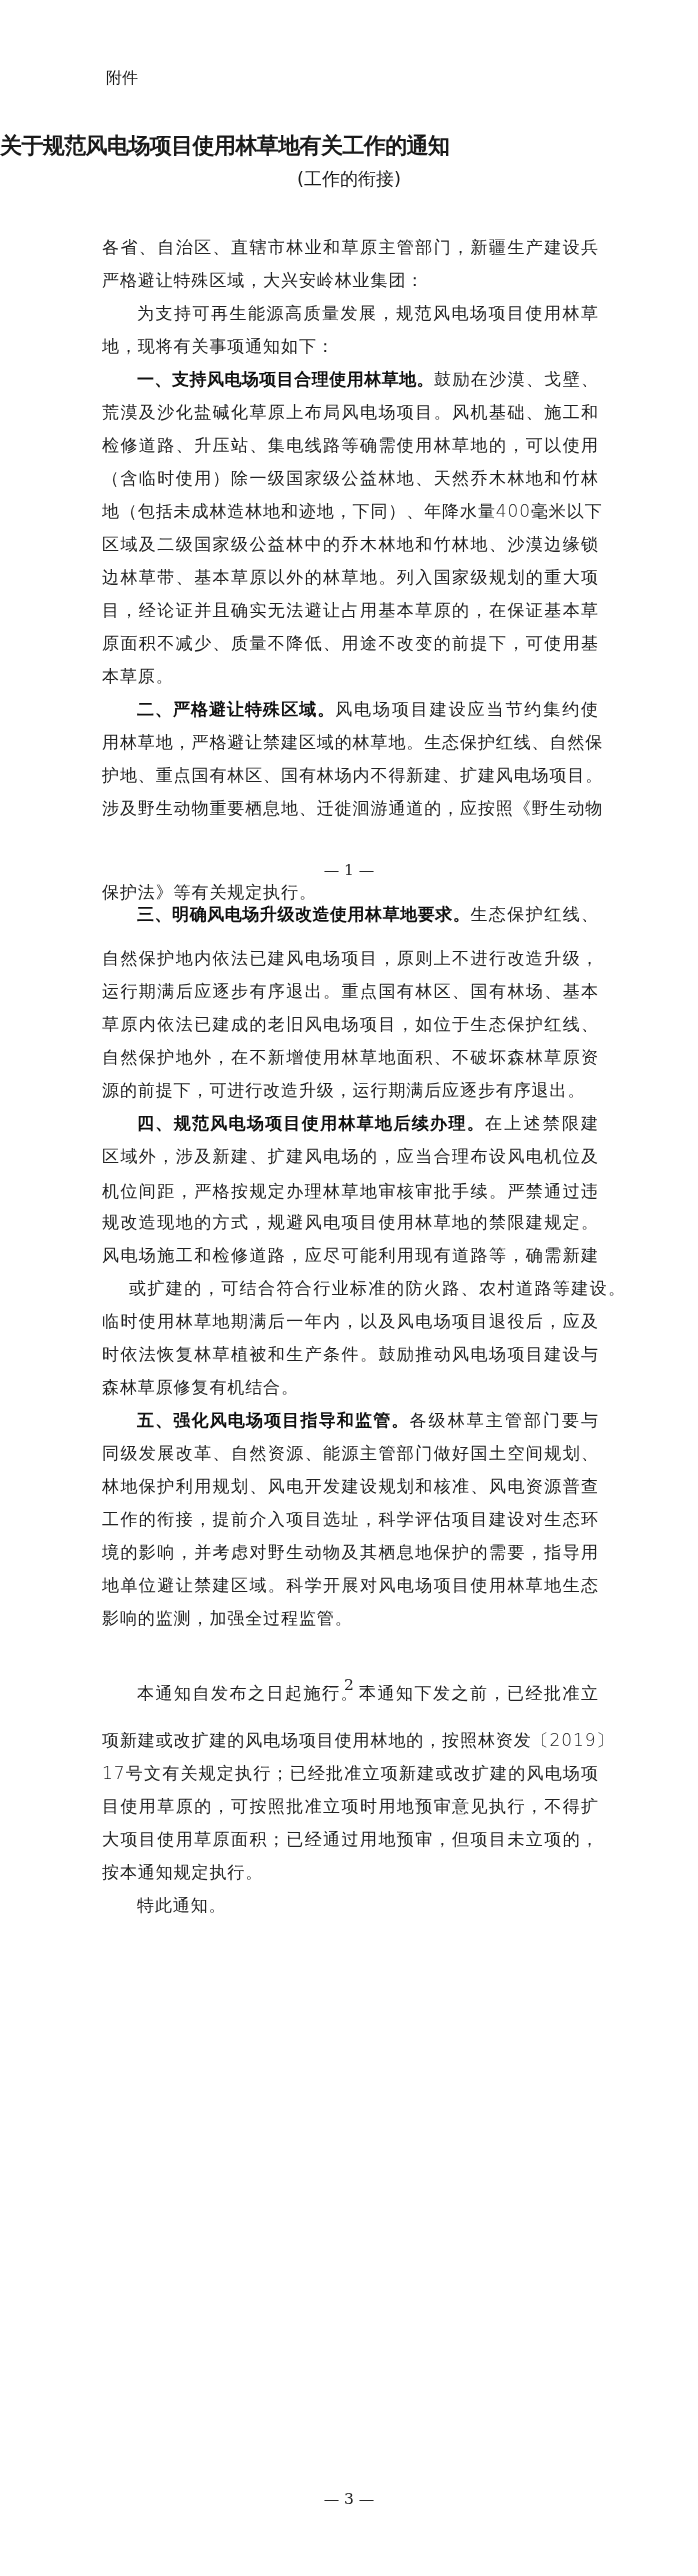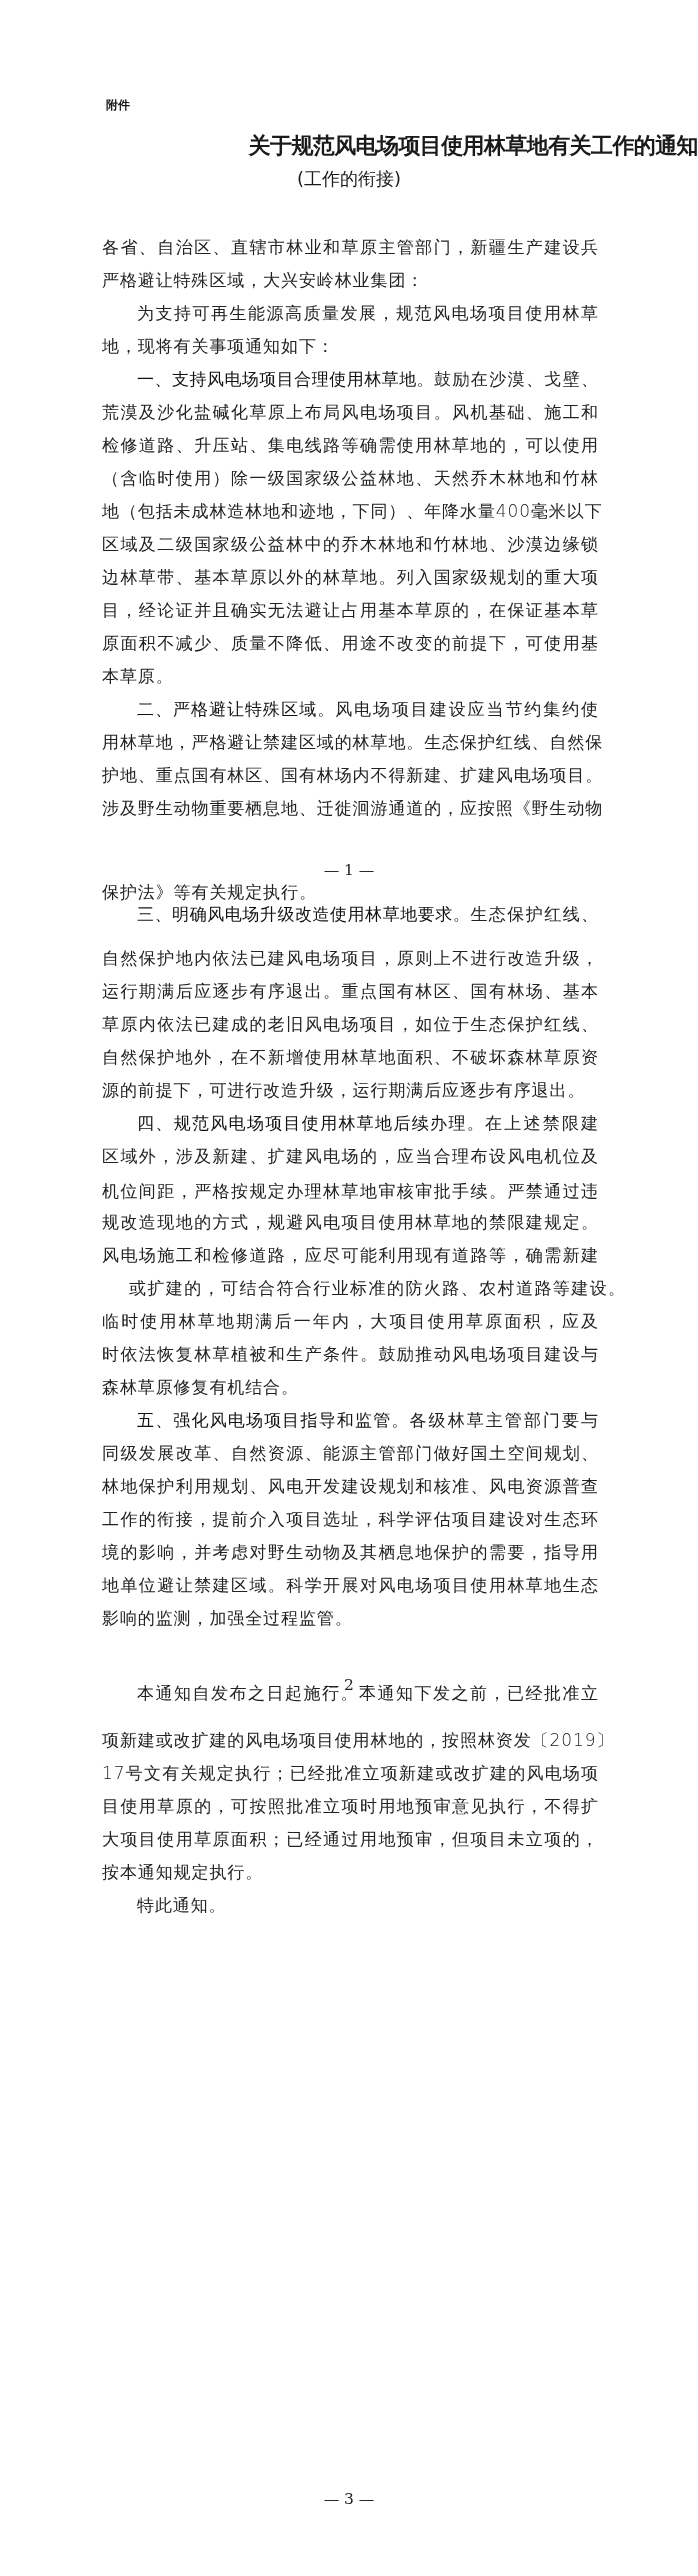--- a/index.html
+++ b/index.html
@@ -12,30 +12,29 @@
       height: 2576px;
       position: relative;
       overflow: hidden;
       color: #1a1a1a;
       font-family: "DejaVu Serif", "Liberation Serif", serif;
     }
     .abs { position: absolute; white-space: nowrap; }
     .attach {
       left: 106px;
       top: 67px;
-      font-size: 12px;
+      font-size: 16px;
       line-height: 21px;
       font-family: "DejaVu Sans", "Liberation Sans", sans-serif;
-      font-weight: bold;
-      margin-top: 28px;
+      font-weight: normal;
     }
     .title {
       left: 0;
       width: 698px;
-      text-align: right;
+      text-align: left;
       top: 132px;
       font-size: 22px;
       line-height: 26px;
       font-weight: bold;
       font-family: "DejaVu Serif", "Liberation Serif", serif;
       letter-spacing: -0.6px;
     }
     .subtitle {
       left: 0;
       width: 698px;
@@ -55,21 +54,21 @@
       text-align-last: justify;
       font-family: "DejaVu Sans", "Liberation Sans", sans-serif;
       font-weight: 300;
       color: #222;
     }
     .line.last {
       text-align-last: left;
     }
     .line.indent { padding-left: 35px; width: 462px; }
     .line .h {
-      font-weight: normal;
+      font-weight: bold;
       color: #111;
       letter-spacing: 0px;
     }
     .pageno {
       left: 0;
       width: 698px;
       text-align: center;
       font-size: 15.5px;
       line-height: 19.4px;
       font-family: "DejaVu Serif", "Liberation Serif", serif;
@@ -109,21 +108,21 @@
       <div class="abs line" style="top: 981px;"><span>运行期满后应逐步有序退出。重点国有林区、国有林场、基本</span></div>
       <div class="abs line" style="top: 1014px;"><span>草原内依法已建成的老旧风电场项目，如位于生态保护红线、</span></div>
       <div class="abs line" style="top: 1047px;"><span>自然保护地外，在不新增使用林草地面积、不破坏森林草原资</span></div>
       <div class="abs line last" style="top: 1080px;"><span>源的前提下，可进行改造升级，运行期满后应逐步有序退出。</span></div>
       <div class="abs line indent" style="top: 1113px;"><span class="h">四、规范风电场项目使用林草地后续办理。</span><span>在上述禁限建</span></div>
       <div class="abs line" style="top: 1146px;"><span>区域外，涉及新建、扩建风电场的，应当合理布设风电机位及</span></div>
       <div class="abs line" style="top: 1181px;"><span>机位间距，严格按规定办理林草地审核审批手续。严禁通过违</span></div>
       <div class="abs line" style="top: 1212px;"><span>规改造现地的方式，规避风电项目使用林草地的禁限建规定。</span></div>
       <div class="abs line" style="top: 1245px;"><span>风电场施工和检修道路，应尽可能利用现有道路等，确需新建</span></div>
       <div class="abs line" style="top: 1278px; margin-left: 27px;"><span>或扩建的，可结合符合行业标准的防火路、农村道路等建设。</span></div>
-      <div class="abs line" style="top: 1311px;"><span>临时使用林草地期满后一年内，大项目使用草原面积，应及</span></div>
+      <div class="abs line" style="top: 1311px;"><span>临时使用林草地期满后一年内，以及风电场项目退役后，应及</span></div>
       <div class="abs line" style="top: 1344px;"><span>时依法恢复林草植被和生产条件。鼓励推动风电场项目建设与</span></div>
       <div class="abs line last" style="top: 1377px;"><span>森林草原修复有机结合。</span></div>
       <div class="abs line indent" style="top: 1410px;"><span class="h">五、强化风电场项目指导和监管。</span><span>各级林草主管部门要与</span></div>
       <div class="abs line" style="top: 1443px;"><span>同级发展改革、自然资源、能源主管部门做好国土空间规划、</span></div>
       <div class="abs line" style="top: 1476px;"><span>林地保护利用规划、风电开发建设规划和核准、风电资源普查</span></div>
       <div class="abs line" style="top: 1509px;"><span>工作的衔接，提前介入项目选址，科学评估项目建设对生态环</span></div>
       <div class="abs line" style="top: 1542px;"><span>境的影响，并考虑对野生动物及其栖息地保护的需要，指导用</span></div>
       <div class="abs line" style="top: 1575px;"><span>地单位避让禁建区域。科学开展对风电场项目使用林草地生态</span></div>
       <div class="abs line last" style="top: 1608px;"><span>影响的监测，加强全过程监管。</span></div>
       <div class="abs line indent" style="top: 1683px;"><span>本通知自发布之日起施行。本通知下发之前，已经批准立</span></div>

